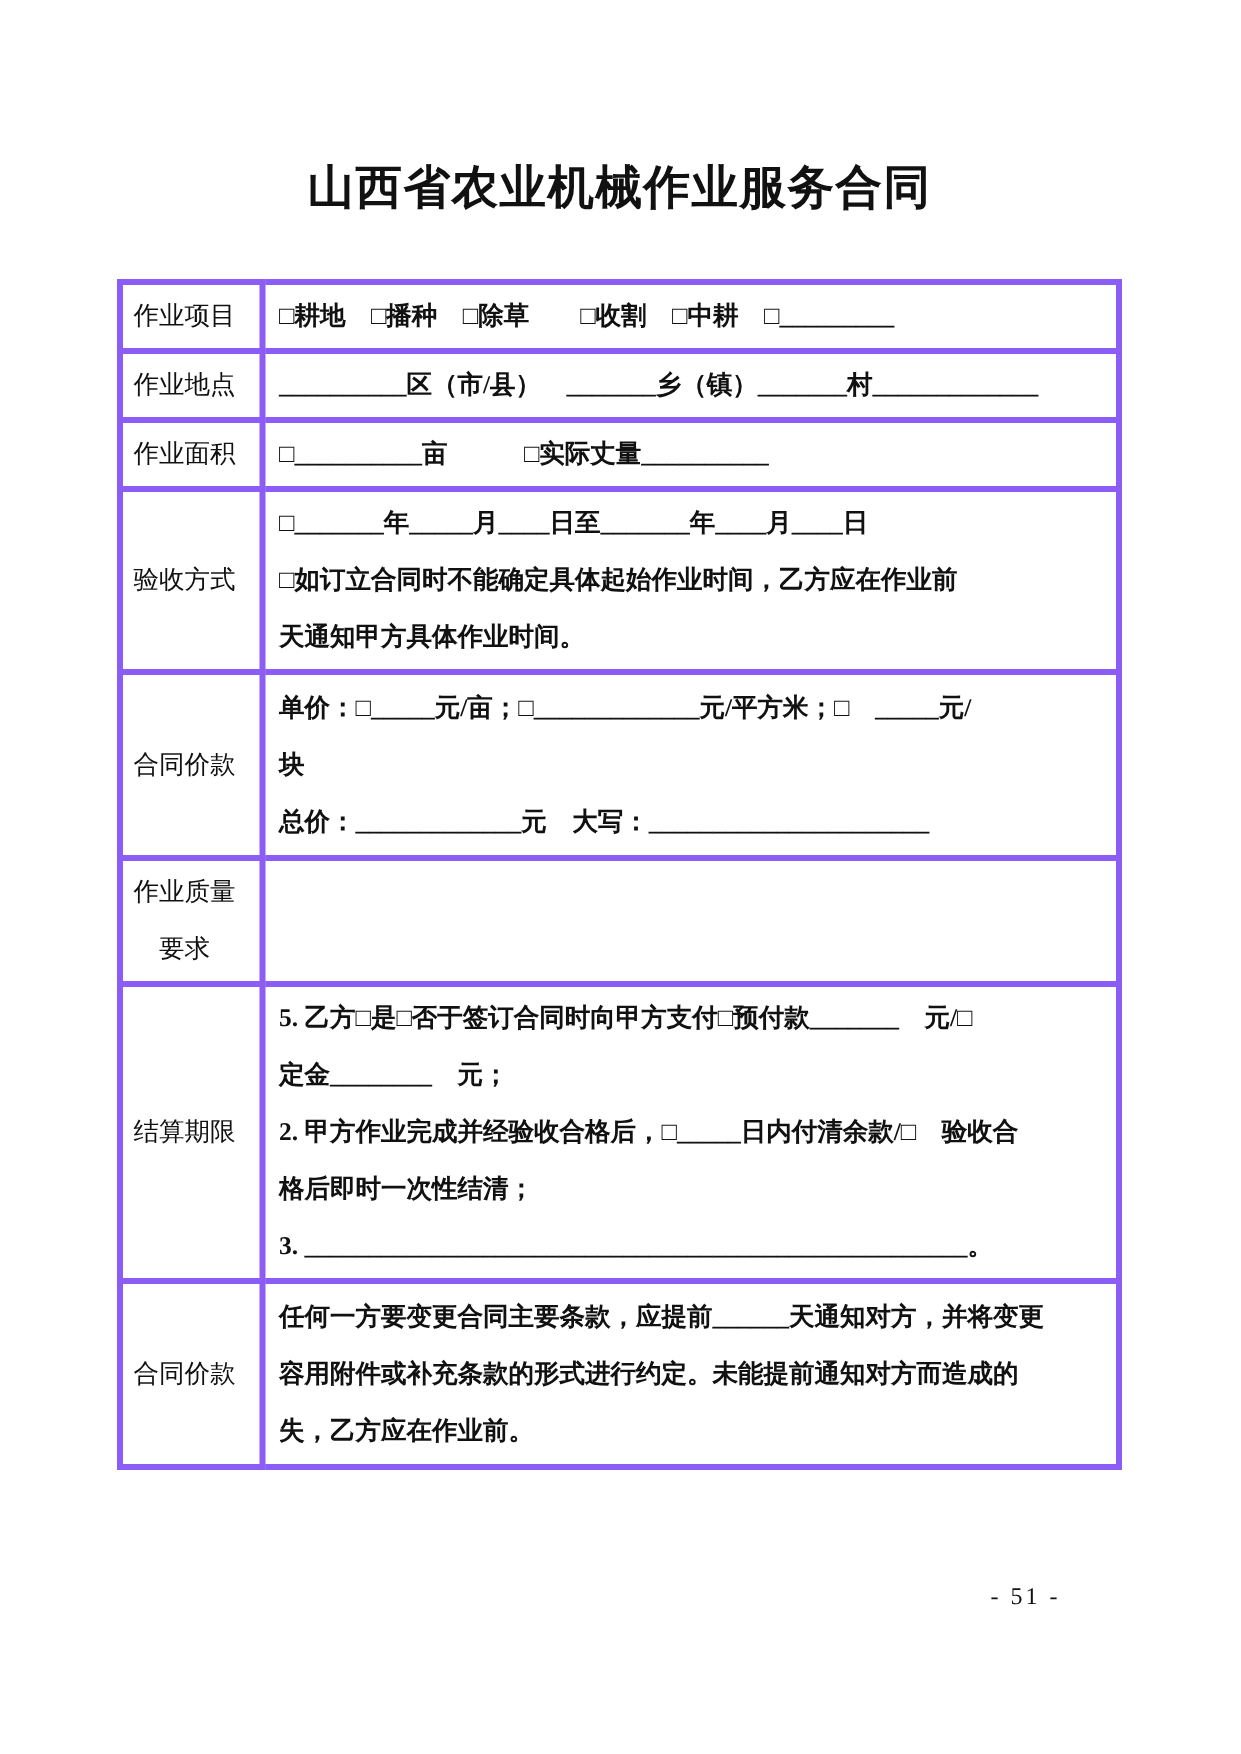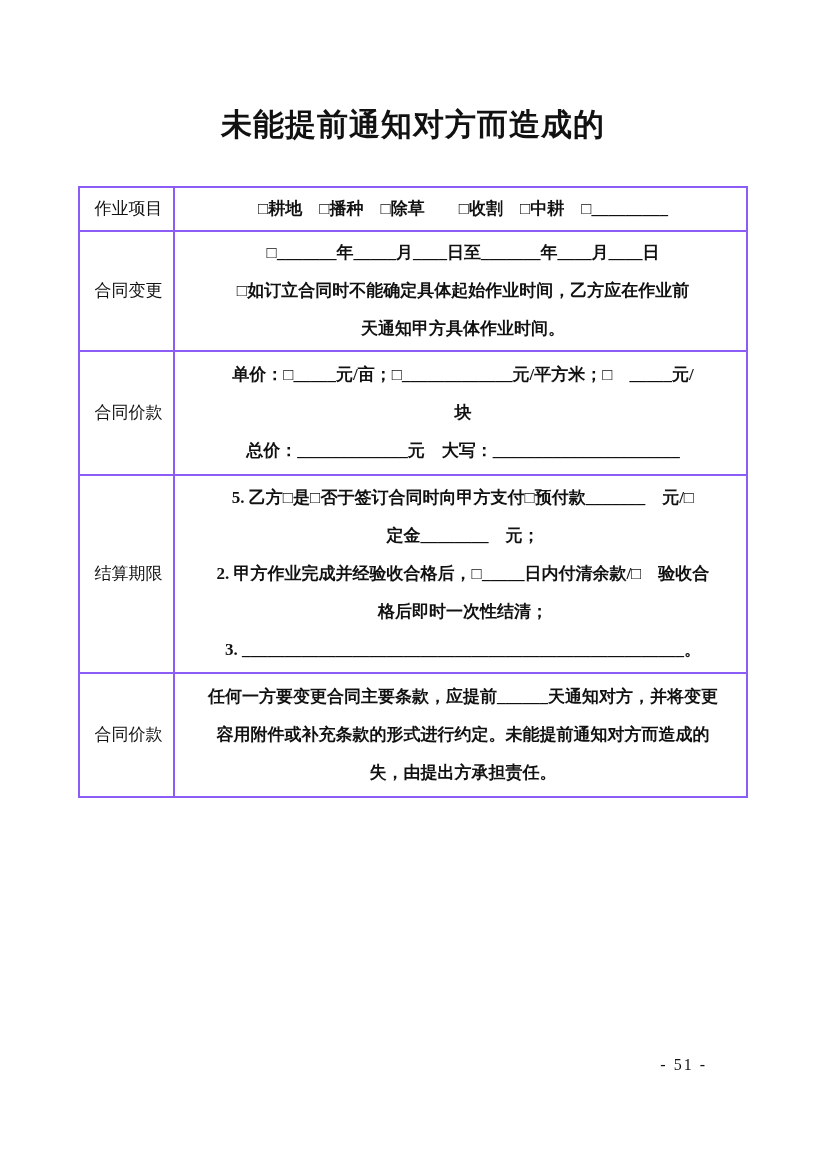--- a/index.html
+++ b/index.html
@@ -23,24 +23,23 @@
     font-family:"Liberation Sans","DejaVu Sans",sans-serif;
     margin-bottom:40px;
     white-space:nowrap;
   }
   table.form-table {
     border-collapse:collapse;
     width:670px;
     table-layout:fixed;
   }
   td {
-    border:2px solid #8b5cf6;
+    border:4px solid #8b5cf6;
     font-size:17px;
     vertical-align:middle;
-    text-align:center;
   }
   td.label-cell {
     width:95px;
     padding:2px 3px 2px 7px;
     line-height:38px;
   }
   td.content-cell {
     padding:2px 4px 2px 9px;
     overflow:hidden;
     font-weight:bold;
@@ -67,59 +66,82 @@
     right:120px;
     font-size:16px;
     letter-spacing:2px;
   }
 </style>
 </head>
 <body>
 
 <div class="page">
 
-  <h1 class="title">未能提前通知对方而造成的</h1>
+  <h1 class="title">山西省农业机械作业服务合同</h1>
 
   <table class="form-table">
     <tbody>
 
       <tr class="r1">
         <td class="label-cell">
           <div class="label-line">作业项目</div>
         </td>
         <td class="content-cell">
           <div class="line">□耕地　□播种　□除草　　□收割　□中耕　□_________</div>
         </td>
       </tr>
 
 
+      <tr class="r3">
+        <td class="label-cell">
+          <div class="label-line">作业地点</div>
+        </td>
+        <td class="content-cell">
+          <div class="line">__________区（市/县）　_______乡（镇）_______村_____________</div>
+        </td>
+      </tr>
 
+      <tr class="r4">
+        <td class="label-cell">
+          <div class="label-line">作业面积</div>
+        </td>
+        <td class="content-cell">
+          <div class="line">□__________亩　　　□实际丈量__________</div>
+        </td>
+      </tr>
 
       <tr class="r5">
         <td class="label-cell">
-          <div class="label-line">合同变更</div>
+          <div class="label-line">验收方式</div>
         </td>
         <td class="content-cell">
           <div class="line">□_______年_____月____日至_______年____月____日</div>
           <div class="line">□如订立合同时不能确定具体起始作业时间，乙方应在作业前</div>
           <div class="line">天通知甲方具体作业时间。</div>
         </td>
       </tr>
 
       <tr class="r6">
         <td class="label-cell">
           <div class="label-line">合同价款</div>
         </td>
         <td class="content-cell">
           <div class="line">单价：□_____元/亩；□_____________元/平方米；□　_____元/</div>
           <div class="line">块</div>
           <div class="line">总价：_____________元　大写：______________________</div>
         </td>
       </tr>
 
+      <tr class="r7">
+        <td class="label-cell">
+          <div class="label-line">作业质量</div>
+          <div class="label-line indent">要求</div>
+        </td>
+        <td class="content-cell"></td>
+      </tr>
 
 
       <tr class="r9">
         <td class="label-cell">
           <div class="label-line">结算期限</div>
         </td>
         <td class="content-cell">
           <div class="line">5. 乙方□是□否于签订合同时向甲方支付□预付款_______　元/□</div>
           <div class="line">定金________　元；</div>
           <div class="line">2. 甲方作业完成并经验收合格后，□_____日内付清余款/□　验收合</div>
@@ -128,21 +150,21 @@
         </td>
       </tr>
 
       <tr class="r10">
         <td class="label-cell">
           <div class="label-line">合同价款</div>
         </td>
         <td class="content-cell">
           <div class="line">任何一方要变更合同主要条款，应提前______天通知对方，并将变更</div>
           <div class="line">容用附件或补充条款的形式进行约定。未能提前通知对方而造成的</div>
-          <div class="line">失，由提出方承担责任。</div>
+          <div class="line">失，乙方应在作业前。</div>
         </td>
       </tr>
 
     </tbody>
   </table>
 
   <div class="page-number">- 51 -</div>
 
 </div>
 

